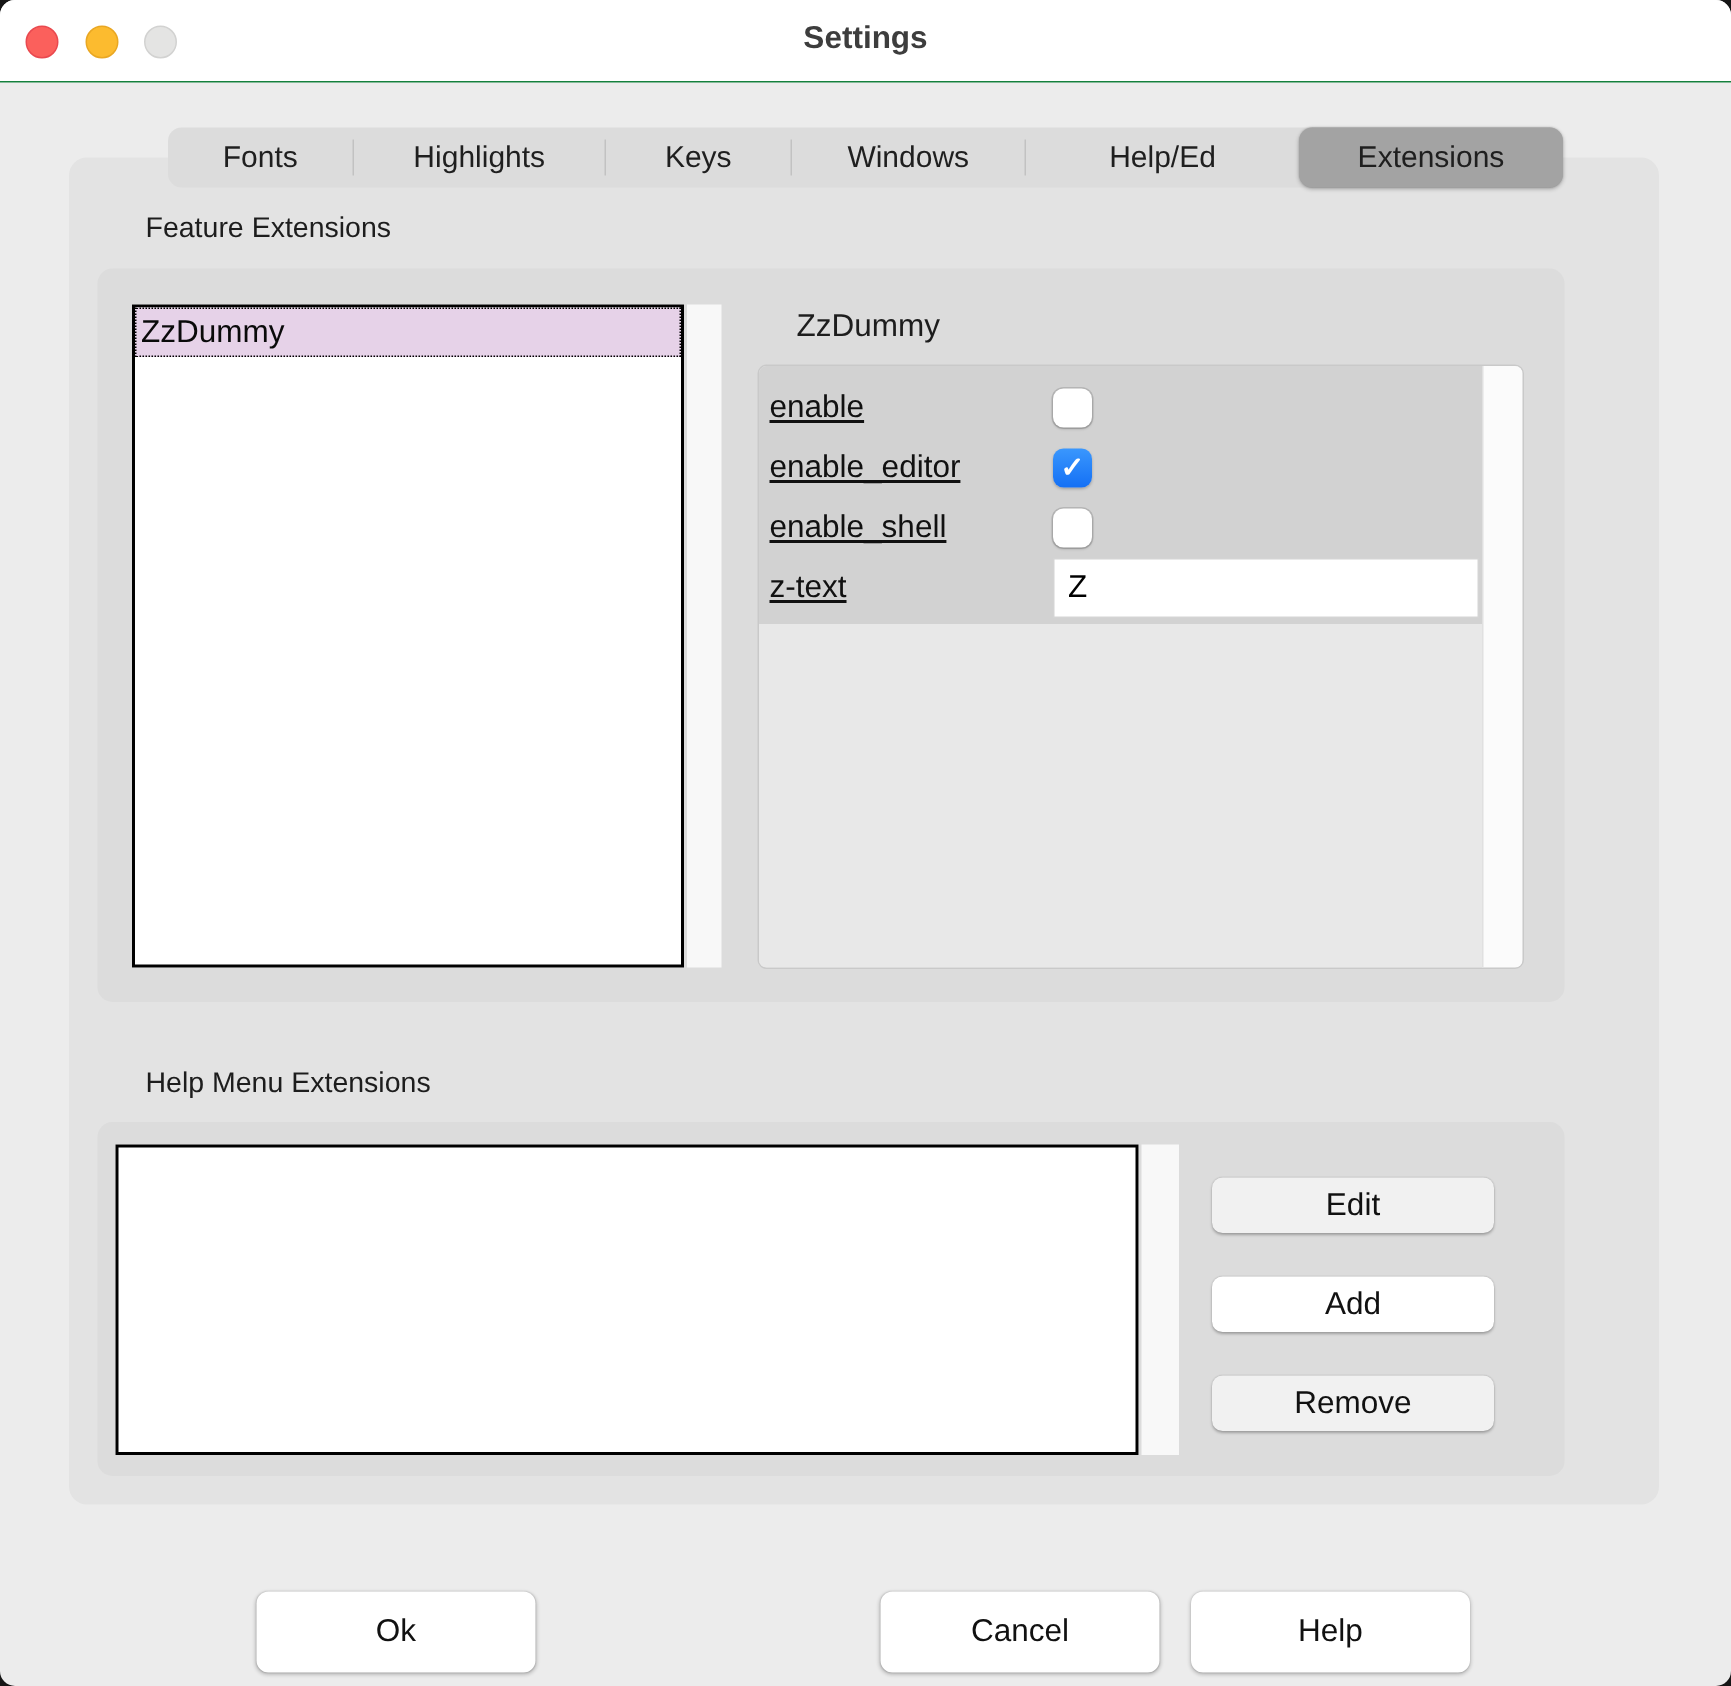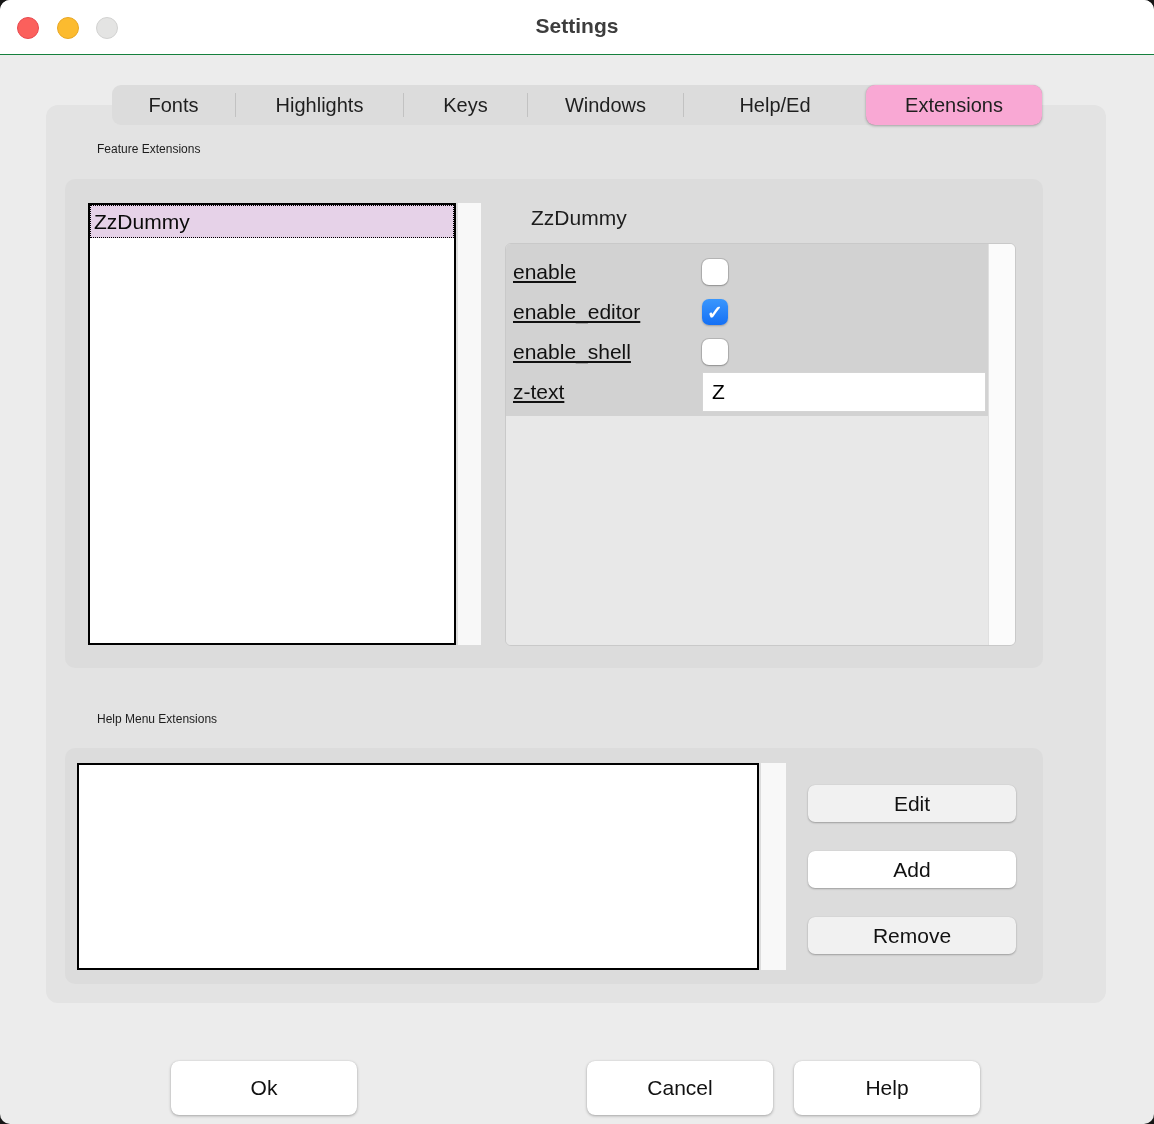--- a/index.html
+++ b/index.html
@@ -35,27 +35,27 @@
   .tabbar{
     position:absolute; left:112px; top:85px; width:930px; height:40px;
     background:#dcdcdc; border-radius:9px; display:flex; align-items:stretch;
   }
   .tab{
     display:flex; align-items:center; justify-content:center;
     font-size:20px; color:#1f1f1f; position:relative;
   }
   .tab-div{width:1px; background:#c2c2c2; margin:8px 0;}
   .tab.selected{
-    background:#f9a8d4; border-radius:9px;
+    background:#a3a3a3; border-radius:9px;
     box-shadow:0 1px 3px rgba(0,0,0,0.28), 0 0 1px rgba(0,0,0,0.15);
     font-weight:normal;
   }
 
   
-  .section-label{position:absolute; font-size:12px; color:#1d1d1d;}
+  .section-label{position:absolute; font-size:19px; color:#1d1d1d;}
   .lbl-feature{left:97px; top:142px;}
   .lbl-help{left:97px; top:712px;}
 
   
   .groupframe{position:absolute; background:#dcdcdc; border-radius:10px;}
   .frame-feature{left:65px; top:179px; width:978px; height:489px;}
   .frame-help{left:65px; top:748px; width:978px; height:236px;}
 
   
   .listbox{
@@ -98,21 +98,21 @@
   .cb .mark{display:none; color:#fff; font-size:19px; font-weight:bold; line-height:1;}
   .cb.checked .mark{display:block;}
   .cfg-entry{
     width:284px; height:40px; background:#ffffff; border:1px solid #d4d4d4;
     font-size:21px; color:#000; padding:0 0 0 9px; line-height:38px;
   }
   .config-track{width:27px; background:#fbfbfb; border-left:1px solid #e0e0e0;}
 
   
   .side-btn{
-    position:absolute; left:808px; width:208px; height:37px;
+    position:absolute; left:808px; width:188px; height:37px;
     border-radius:7px; font-size:21px; color:#111;
     display:flex; align-items:center; justify-content:center;
     box-shadow:0 1px 2px rgba(0,0,0,0.28), 0 0 1px rgba(0,0,0,0.12);
   }
   .btn-gray{background:#f1f1f1;}
   .btn-white{background:#ffffff;}
   .btn-edit{top:785px;}
   .btn-add{top:851px;}
   .btn-remove{top:917px;}
 

